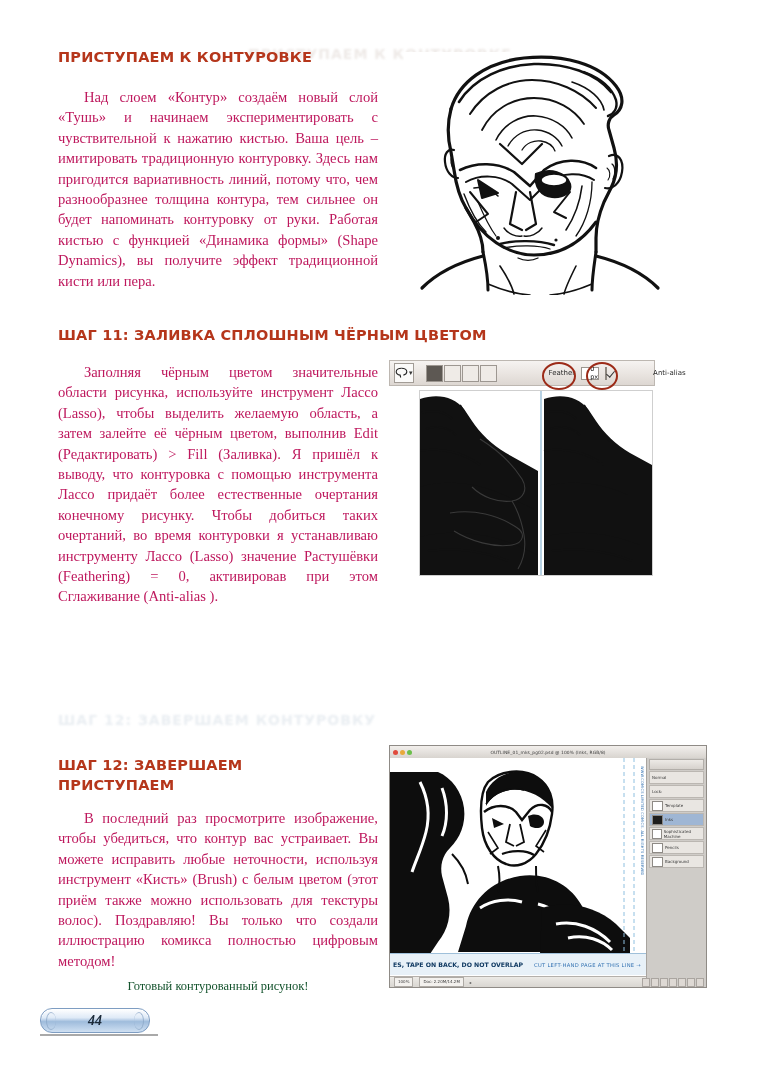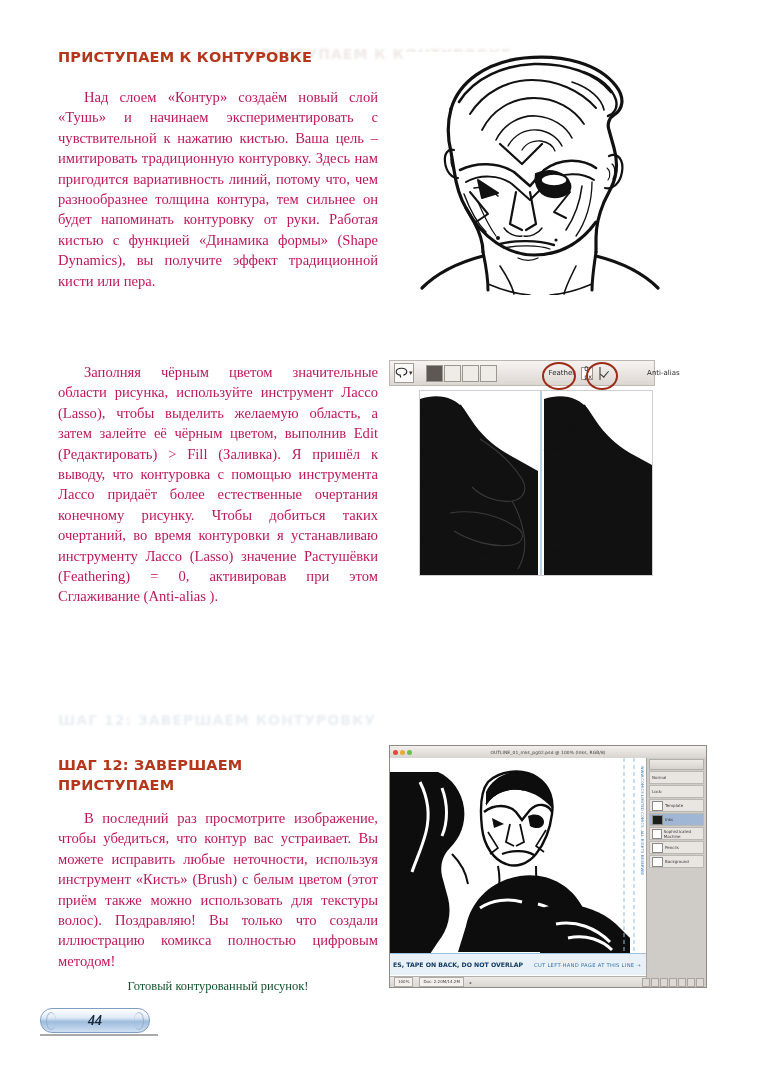--- a/index.html
+++ b/index.html
@@ -166,21 +166,21 @@
     white-space: nowrap;
     padding-left: 40px;
   }
   .opt-field {
     width: 34px; height: 13px;
     border: 1px solid #9b958f;
     background: #ffffff;
     font-family: "DejaVu Sans", sans-serif;
     font-size: 6.5px;
     color: #1a1a1a;
-    display: flex; align-items: center; padding-left: 2px;
+    display: flex; align-items: center; padding-left: 8px;
     box-sizing: border-box;
   }
   .circle-hl {
     position: absolute;
     border: 2px solid #9c2b18;
     border-radius: 50%;
     pointer-events: none;
   }
   .opt-check {
     width: 11px; height: 11px;
@@ -461,20 +461,21 @@
         <path d="M172 214 C166 226 162 234 160 242" stroke-width="1.6"></path>
 
         <path d="M79 204 C56 210 34 220 18 236" stroke-width="3.2"></path>
         <path d="M192 204 C216 210 238 220 254 236" stroke-width="3.2"></path>
         <path d="M84 232 C98 238 112 242 126 243" stroke-width="1.6"></path>
         <path d="M188 232 C174 238 160 242 146 243" stroke-width="1.6"></path>
       </g>
     </svg>
   </div>
 
+  <div class="heading" style="left:58px; top:325px; width:520px;">ШАГ 11: ЗАЛИВКА СПЛОШНЫМ ЧЁРНЫМ ЦВЕТОМ</div>
 
   <div class="body-text" style="left:58px; top:362px; width:320px;">Заполняя чёрным цветом значительные области рисунка, используйте инструмент Лассо (Lasso), чтобы выделить желаемую область, а затем залейте её чёрным цветом, выполнив Edit (Редактировать) &gt; Fill (Заливка). Я пришёл к выводу, что контуровка с помощью инструмента Лассо придаёт более естественные очертания конечному рисунку. Чтобы добиться таких очертаний, во время контуровки я устанавливаю инструменту Лассо (Lasso) значение Растушёвки (Feathering) = 0, активировав при этом Сглаживание (Anti-alias ).</div>
 
   <div class="ps-figure">
 
     <div class="ps-optionsbar">
       <div class="opt-lasso">
         <svg width="13" height="12" viewBox="0 0 13 12" xmlns="http://www.w3.org/2000/svg">
           <path d="M6.5 1.2C3.4 1.2 1.2 2.9 1.2 4.8c0 1.6 1.6 3 3.9 3.3l.6 2.4" fill="none" stroke="#222" stroke-width="1.1"></path>
           <path d="M6.5 1.2c3.1 0 5.3 1.7 5.3 3.6 0 1.5-1.4 2.8-3.4 3.3" fill="none" stroke="#222" stroke-width="1.1"></path>

